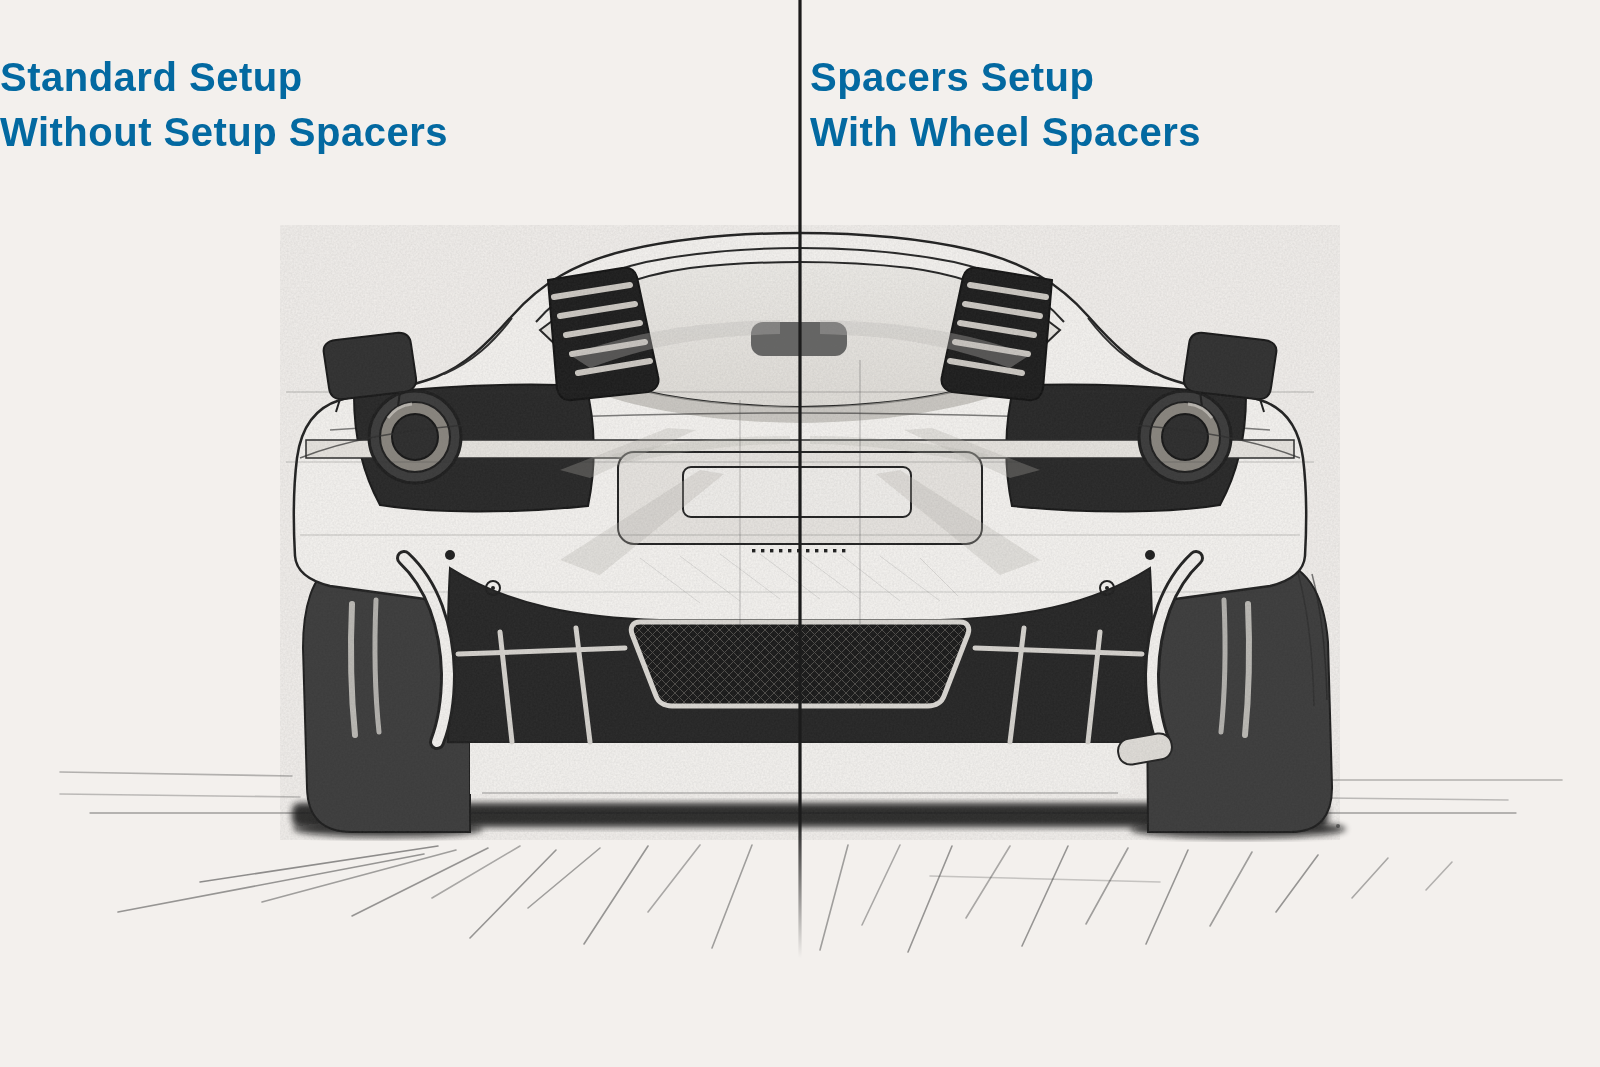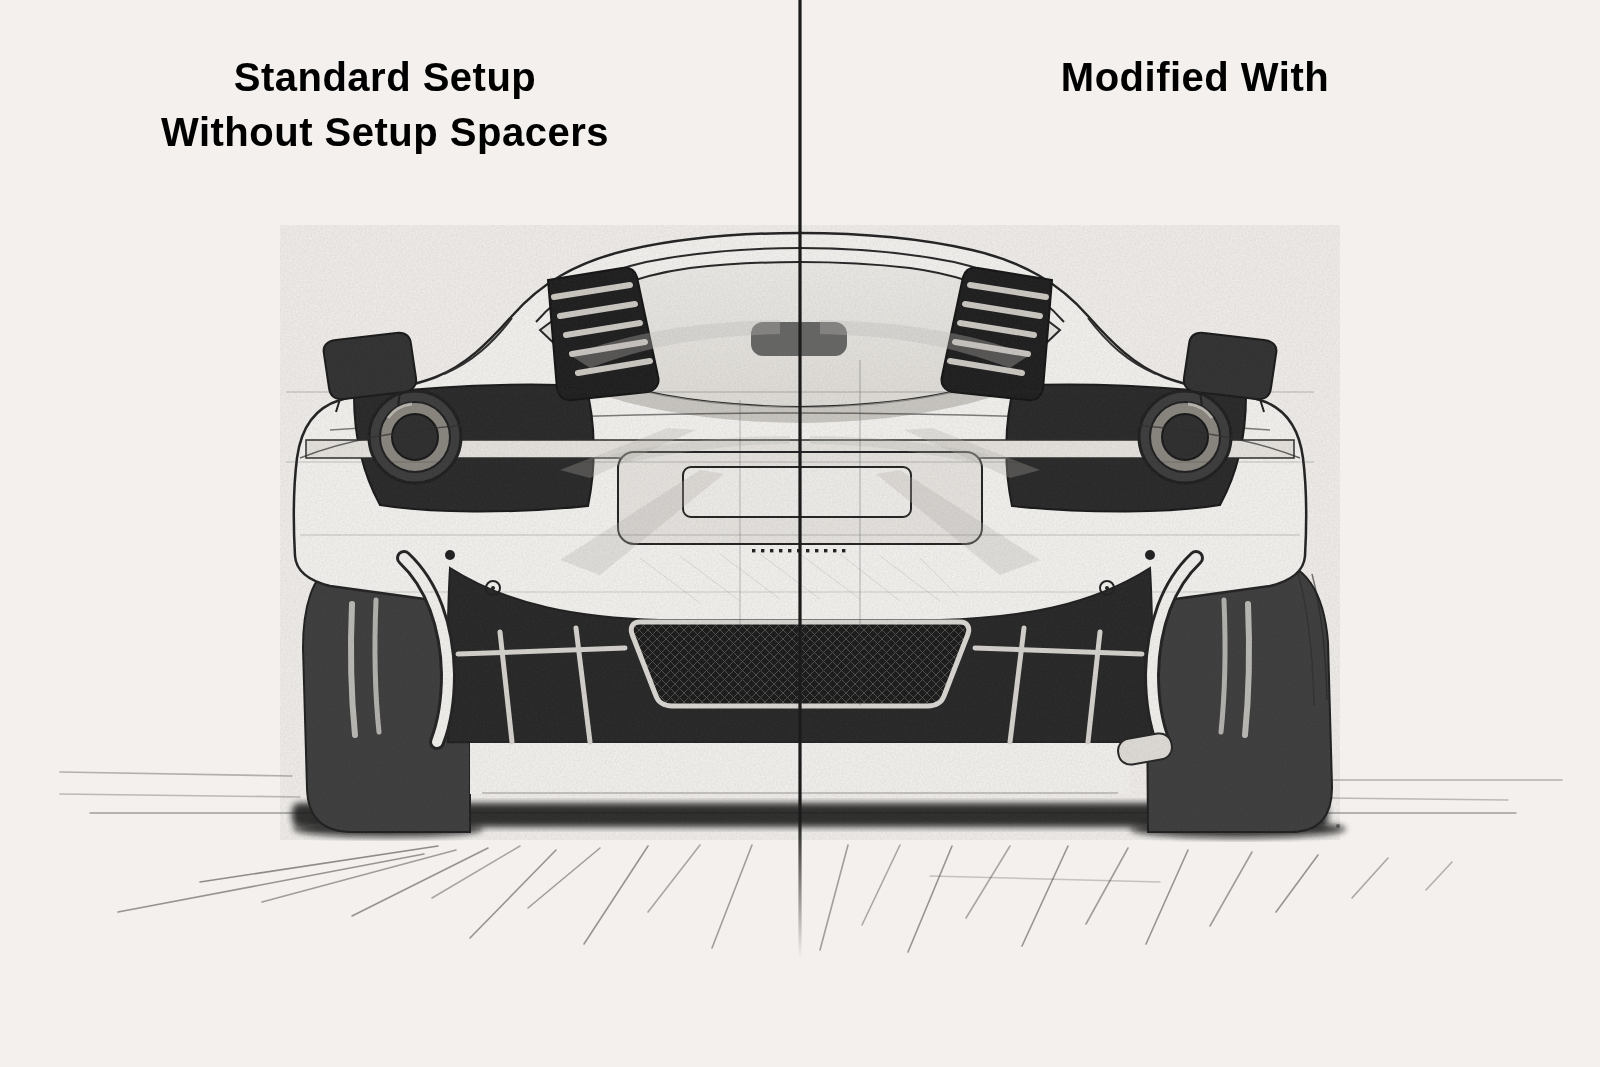--- a/index.html
+++ b/index.html
@@ -1,20 +1,20 @@
 <!DOCTYPE html>
 <html><head>
 <meta charset="utf-8">
 <style>
   html,body{margin:0;padding:0;}
   body{width:1600px;height:1067px;background:#F3F0ED;overflow:hidden;}
   .stage{position:relative;width:1600px;height:1067px;background:#F3F0ED;}
   .sketch{position:absolute;left:0;top:0;}
   .heading{
-    position:absolute;top:50px;text-align:center;color:#000000;
+    position:absolute;top:50px;text-align:left;color:#0369a1;
     font-family:"Liberation Sans",sans-serif;font-weight:700;
     font-size:40px;line-height:55px;letter-spacing:0.5px;
   }
   .heading--left{left:0;width:770px;}
   .heading--right{left:810px;width:770px;}
 </style>
 </head>
 <body>
 
 <div class="stage">
@@ -257,16 +257,17 @@
 
     <rect x="798.4" y="0" width="3.2" height="958" fill="url(#divgrad)"></rect>
   </svg>
 
   <div class="heading heading--left">
     <div>Standard Setup</div>
     <div>Without Setup Spacers</div>
   </div>
 
   <div class="heading heading--right">
-    <div>Modified With</div>
+    <div>Spacers Setup</div>
+    <div>With Wheel Spacers</div>
   </div>
 
 </div>
 
 </body></html>

